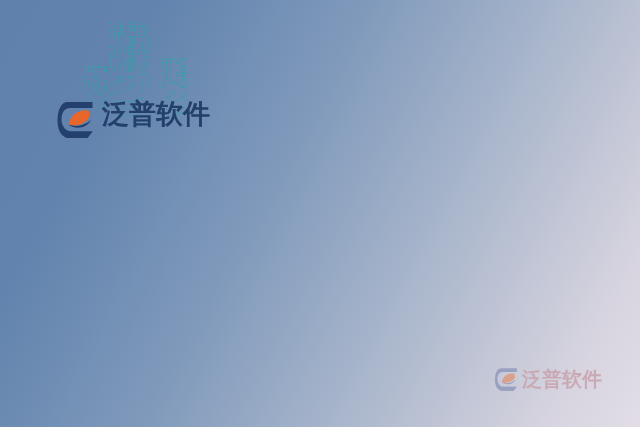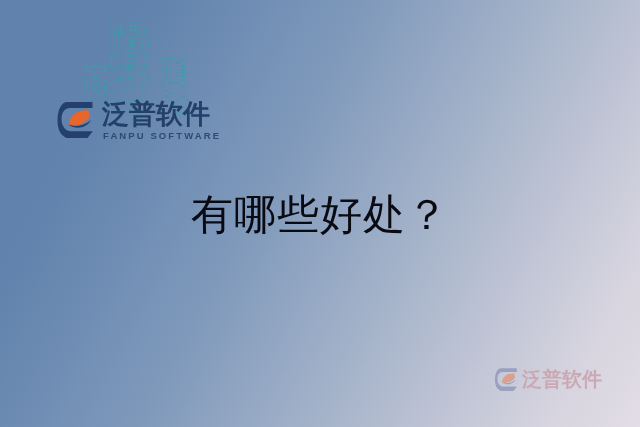--- a/index.html
+++ b/index.html
@@ -420,26 +420,24 @@
                  C 1.5 9.5, 5.5 2, 11.5 2 Z" fill="#24406e"></path>
         <path d="M14 31.5 L 9.5 38 L 30.5 38 L 36.5 31.5 Z" fill="#24406e"></path>
         <path d="M32.5 10.5 C 24 9, 14.5 13.5, 12.5 24.5
                  C 19 27, 29 24.5, 33.5 16.5 Z" fill="#e8662a"></path>
         <path d="M12.5 24.5 C 19.5 30, 30.5 28.5, 35 20
                  C 29 25.5, 20 27.5, 12.5 24.5 Z" fill="#24406e"></path>
       </svg>
     </span>
     <span id="logo-words">
       <span id="logo-cn">泛普软件</span>
-      <span id="logo-en">FANPU SOFTWARE</span>
     </span>
   </div>
 
   <div id="headline">
-    <span class="line">有哪些好处？</span>
   </div>
 
   <div id="watermark">
     <div id="wm-row">
       <span id="wm-mark">
         <svg viewBox="0 0 40 40" width="25" height="25" xmlns="http://www.w3.org/2000/svg">
           <path d="M11.5 2 L36.5 2 L36.5 8 L14.5 8
                    C 8.5 8, 5.5 12.5, 5.5 19
                    C 5.5 26, 9.5 31.5, 16 31.5
                    L 36.5 31.5 L 31.5 38 L 13.5 38

